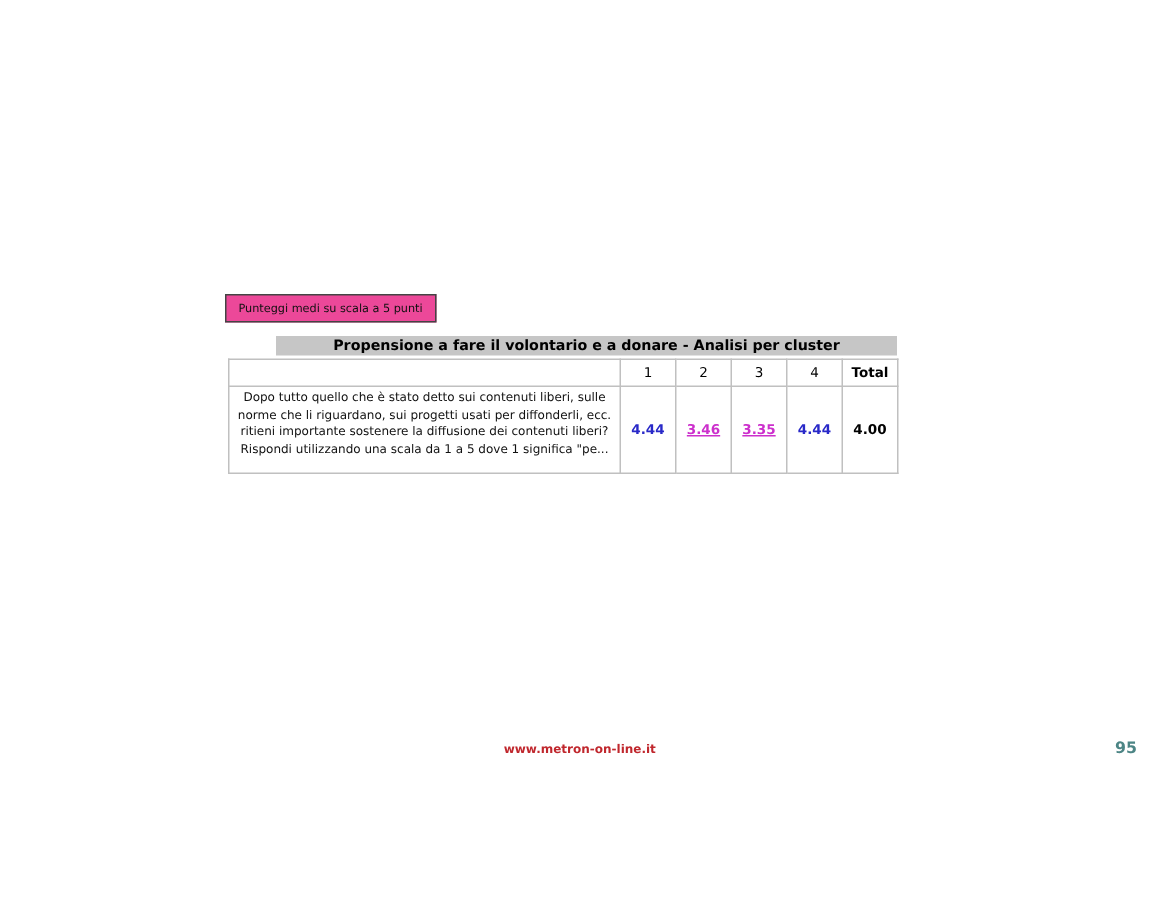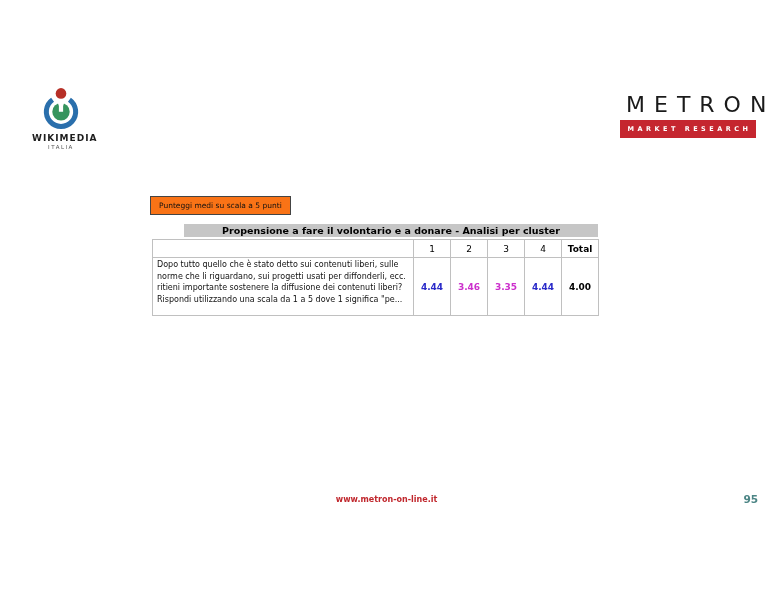--- a/index.html
+++ b/index.html
@@ -26,81 +26,67 @@
   }
   .metron-bar{
     margin-top:3px;background:var(--metron-red,#c5262f);color:#fff;
     font-size:6.5px;font-weight:bold;letter-spacing:3.5px;text-align:center;
     padding:5px 0 5px 3px;white-space:nowrap;
   }
 
   
   .note-box{
     position:absolute;left:150px;top:196px;border:1px solid #444;
-    font-size:7.5px;color:#111;padding:4px 8px;background:#f97316;white-space:nowrap;
+    font-size:7.5px;color:#111;padding:4px 8px;background:#ec4899;white-space:nowrap;
   }
 
   
   .table-wrap{position:absolute;left:152px;top:224px;width:446px;}
   .table-title{
     background:var(--table-title-bg,#c6c6c6);
     font-size:9.5px;font-weight:bold;text-align:center;
     height:13px;line-height:13px;margin-bottom:2px;color:#000;margin-left:32px;
   }
   table.cluster{
     border-collapse:collapse;table-layout:fixed;width:446px;
     font-family:"DejaVu Sans",sans-serif;background:#fff;
   }
   table.cluster th, table.cluster td{
     border:1px solid var(--table-border,#c0c0c0);
     overflow:hidden;
+    text-align:center;
   }
   table.cluster thead tr{height:18px;}
   table.cluster th{font-size:9px;font-weight:normal;text-align:center;vertical-align:middle;background:#fff;}
   table.cluster th.col-total{font-weight:bold;}
   td.q{
     font-size:8px;line-height:11.5px;color:#111;
     padding:1px 4px;vertical-align:top;text-align:left;
   }
   td.val{font-size:9px;text-align:center;vertical-align:middle;font-weight:bold;}
   td.v-high{color:var(--value-blue,#2929c8);}
-  td.v-low{color:var(--value-magenta,#cc2fcc);}
+  td.v-low{color:var(--value-magenta,#cc2fcc);text-decoration:underline;}
   td.v-total{color:#000;margin-left:12px;}
 
   
   .footer-url{
     position:absolute;left:0;right:3px;top:495px;text-align:center;
     font-size:8px;font-weight:bold;color:var(--url-red,#c0272d);
   }
   .page-number{
     position:absolute;right:18px;top:493px;
     font-size:10.5px;font-weight:bold;color:var(--page-number-teal,#4c8585);
   }
 </style>
 </head>
 <body>
 
 <div class="page">
 
-  <div class="wm-logo">
-    <svg viewBox="0 0 48 50" aria-hidden="true">
-      <path class="wm-ring" d="M 33.2 14.9 A 16 16 0 1 1 14.8 14.9"></path>
-      <circle class="wm-disc" cx="24" cy="28" r="9.5"></circle>
-      <path class="wm-cut" d="M24 28 L17 8 L31 8 Z"></path>
-      <rect class="wm-cut" x="21.7" y="18" width="4.6" height="10"></rect>
-      <circle class="wm-dot" cx="24" cy="8" r="5.8"></circle>
-    </svg>
-    <div class="wm-name">WIKIMEDIA</div>
-    <div class="wm-sub">ITALIA</div>
-  </div>
 
-  <div class="metron">
-    <div class="metron-name">METRON</div>
-    <div class="metron-bar">MARKET RESEARCH</div>
-  </div>
 
   <div class="note-box">Punteggi medi su scala a 5 punti</div>
 
   <div class="table-wrap">
     <div class="table-title">Propensione a fare il volontario e a donare - Analisi per cluster</div>
     <table class="cluster">
       <colgroup>
         <col style="width:261px">
           <col style="width:37px">
           <col style="width:37px">

